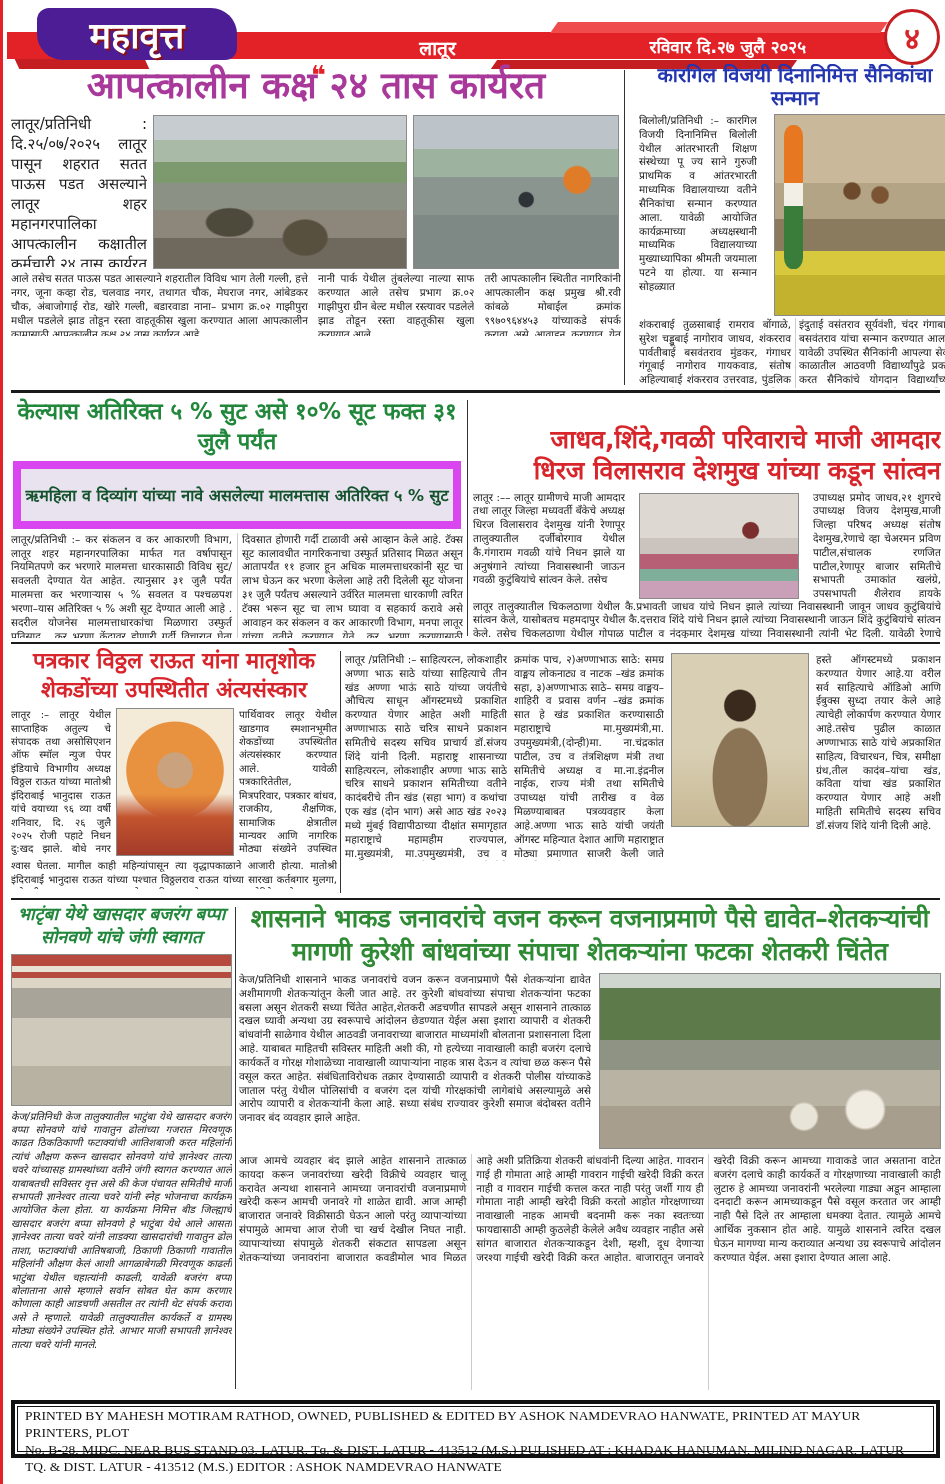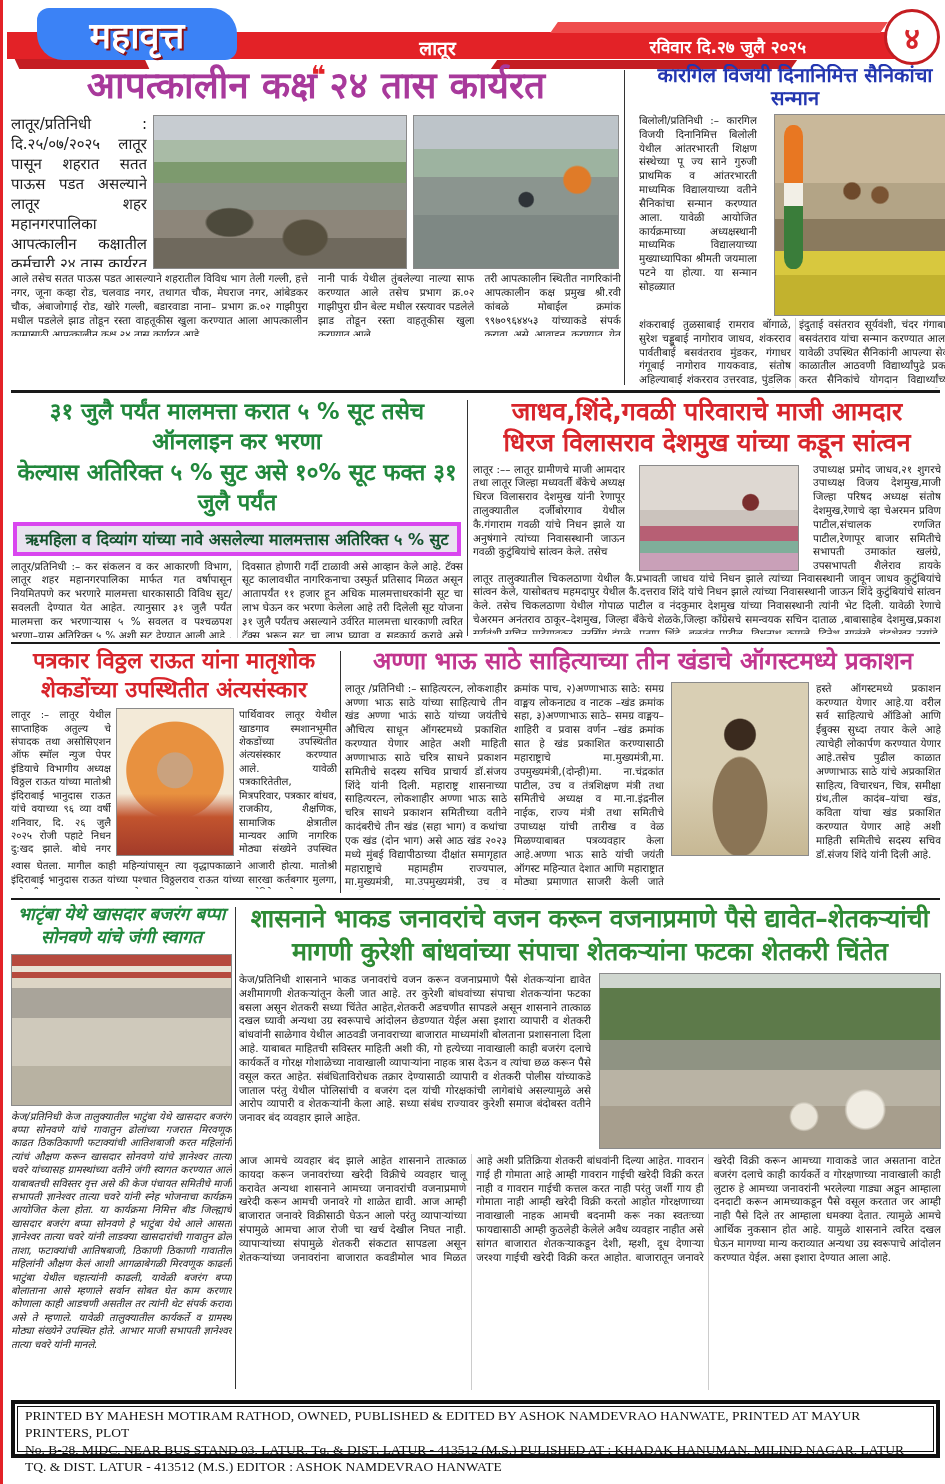--- a/index.html
+++ b/index.html
@@ -5,21 +5,21 @@
   html,body{margin:0;padding:0;background:#fff;}
   .page{position:relative;width:945px;height:1484px;background:#fff;overflow:hidden;
         border-left:3px solid #e32227;border-right:3px solid #e32227;
         font-family:"DejaVu Sans","Liberation Sans",sans-serif;}
   
   .masthead{position:absolute;left:4px;top:8px;right:4px;height:56px;}
   .mh-strip{position:absolute;left:0;right:46px;top:24px;height:27px;background:#e32227;}
   .mh-swoosh-r{position:absolute;right:60px;top:14px;width:330px;height:11px;background:#ef4d4d;transform:skewX(-35deg);}
   .mh-swoosh-b{position:absolute;right:150px;top:52px;width:300px;height:9px;background:#c41d22;transform:skewX(-35deg);}
   .mh-swoosh-l{position:absolute;left:10px;top:51px;width:130px;height:10px;background:#c41d22;transform:skewX(25deg);}
-  .mh-title-box{position:absolute;left:30px;top:0;width:200px;height:52px;background:#3b82f6;
+  .mh-title-box{position:absolute;left:30px;top:0;width:200px;height:52px;background:#4c1d95;
         border-radius:12px 26px 12px 26px;display:flex;align-items:center;justify-content:center;}
   .mh-title{color:#fff;font-size:36px;font-weight:bold;text-shadow:2px 2px 0 #8d1013;}
   .mh-edition{position:absolute;left:44%;top:27px;color:#fff;font-weight:bold;font-size:19px;}
   .mh-date{position:absolute;right:138px;top:27px;color:#fff;font-weight:bold;font-size:17px;}
   .mh-num{position:absolute;right:4px;top:1px;width:50px;height:50px;background:#fff;border:3px solid #c41d22;
         border-radius:50%;color:#d6252b;font-size:30px;font-weight:bold;display:flex;align-items:center;justify-content:center;}
   
   section{position:absolute;overflow:hidden;}
   .hr{position:absolute;left:8px;right:8px;height:2px;background:#1a1a1a;}
   .vr{position:absolute;width:1px;background:#333;}
@@ -67,27 +67,27 @@
   .a2{left:626px;top:64px;width:312px;height:324px;margin-left:10px;}
   .a2 .hl{text-align:center;color:#2336b0;font-size:20px;font-weight:bold;line-height:1.15;}
   .a2-top{display:flex;gap:17px;margin-top:4px;height:200px;}
   .a2-lede{width:118px;}
   .a2-bot{margin-top:4px;column-count:2;column-gap:8px;column-rule:1px solid #ccc;height:90px;}
   .vr1{left:621px;top:70px;height:315px;}
   .hr1{top:390px;height:3px;}
   
   .a3{left:8px;top:396px;width:452px;height:242px;}
   .a3 .hl{text-align:center;color:#21873b;font-size:22.5px;font-weight:bold;line-height:1.35;}
-  .a3-sub{margin:4px 2px;border:4px solid #d946ef;background:#e9e3ef;color:#14532d;
-          font-weight:bold;text-align:center;font-size:16px;padding:2px 4px;}
+  .a3-sub{margin:4px 2px;border:8px solid #d946ef;background:#e9e3ef;color:#14532d;
+          font-weight:bold;text-align:center;font-size:16px;padding:15px 4px;}
   .a3-body{column-count:2;column-gap:10px;column-rule:1px solid #ccc;height:146px;}
   .vr2{left:464px;top:400px;height:236px;}
   
   .a4{left:470px;top:396px;width:468px;height:242px;}
-  .a4 .hl{text-align:center;color:#d8252b;font-size:25px;font-weight:bold;line-height:1.25;}
+  .a4 .hl{text-align:right;color:#d8252b;font-size:25px;font-weight:bold;line-height:1.25;margin-top:28px;}
   .a4-mid{display:flex;gap:14px;margin-top:4px;height:106px;}
   .a4-c1{width:152px;}
   .a4-c3{flex:1;}
   .a4-bot{margin-top:3px;height:62px;}
   .hr2{top:642px;}
   
   .a5{left:8px;top:647px;width:326px;height:248px;}
   .a5 .hl{text-align:center;color:#d8252b;font-size:22px;font-weight:bold;line-height:1.3;}
   .a5-mid{display:flex;gap:5px;margin-top:4px;height:148px;}
   .a5-c1{width:100px;font-size:10.1px;}
@@ -169,21 +169,20 @@
     <div class="a2-bot bt">
       <span>शंकराबाई तुळसाबाई रामराव बोंगाळे, सुरेश चड्डूबाई नागोराव जाधव, शंकरराव पार्वतीबाई बसवंतराव मुंडकर, गंगाधर गंगूबाई नागोराव गायकवाड, संतोष अहिल्याबाई शंकरराव उत्तरवाड, पुंडलिक काशाबाई सखाराम क्षीरसागर, रामेश्वर इंदुताई वसंतराव सूर्यवंशी, चंदर गंगाबाई बसवंतराव यांचा सन्मान करण्यात आला. यावेळी उपस्थित सैनिकांनी आपल्या सेवा काळातील आठवणी विद्यार्थ्यांपुढे प्रकट करत सैनिकांचे योगदान विद्यार्थ्यांच्या लक्षात आणून दिले. उपस्थित सैनिकांपैकी सर्वांनीच जम्मू काश्मीर, राजस्थान, पंजाब, आसाम, त्रिपुरा,</span>
       
     </div>
   </section>
 
   <div class="hr hr1"></div>
 
   <section class="a3">
     <div class="hl">
-      <div>३१ जुलै पर्यंत मालमत्ता करात ५ % सूट तसेच ऑनलाइन कर भरणा</div>
       <div>केल्यास अतिरिक्त ५ % सुट असे १०% सूट फक्त ३१ जुलै पर्यंत</div>
     </div>
     <div class="a3-sub">ऋमहिला व दिव्यांग यांच्या नावे असलेल्या मालमत्तास अतिरिक्त ५ % सुट</div>
     <div class="a3-body bt">
       <span>लातूर/प्रतिनिधी :– कर संकलन व कर आकारणी विभाग, लातूर शहर महानगरपालिका मार्फत गत वर्षापासून नियमितपणे कर भरणारे मालमत्ता धारकासाठी विविध सुट/सवलती देण्यात येत आहेत. त्यानुसार ३१ जुलै पर्यंत मालमत्ता कर भरणाऱ्यास ५ % सवलत व पश्चळपश भरणा–यास अतिरिक्त ५ % अशी सूट देण्यात आली आहे . सदरील योजनेस मालमत्ताधारकांचा मिळणारा उस्फुर्त प्रतिसाद , कर भरणा केंद्रावर होणारी गर्दी विचारात घेता मनपा आयुक्त तथा प्रशासक श्रीमती मानसी यांनी मालमत्ता धारकाना विहित कालावधीत टॅक्स भरणा करून शेवटच्या दिवसात होणारी गर्दी टाळावी असे आव्हान केले आहे. टॅक्स सूट कालावधीत नागरिकनाचा उस्फुर्त प्रतिसाद मिळत असून</span>
       <span>आतापर्यंत ११ हजार हून अधिक मालमत्ताधरकांनी सूट चा लाभ घेऊन कर भरणा केलेला आहे तरी दिलेली सूट योजना ३१ जुलै पर्यंतच असल्याने उर्वरित मालमत्ता धारकाणी त्वरित टॅक्स भरून सूट चा लाभ घ्यावा व सहकार्य करावे असे आवाहन कर संकलन व कर आकारणी विभाग, मनपा लातूर यांच्या वतीने करण्यात येते. कर भरणा करण्यासाठी mclatur.org, LaturProperty Tax सिटीझन अँप किंवा propertytax.mclatur.in या वेबसाईटचा वापर करावा . किंवा आपल्या वसुली लिपिक, क्षेत्रीय कार्यालय, व मनपा मुख्यालय येथे आपल्याकडील देय कराचा भरणा करून वरील देण्यात आलेल्या सवलतीचा लाभ घेण्यात यावा.</span>
     </div>
   </section>
 
   <div class="vr vr2"></div>
@@ -215,21 +214,20 @@
       <div class="a5-c1 bt">लातूर :– लातूर येथील साप्ताहिक अतुल्य चे संपादक तथा असोसिएशन ऑफ स्मॉल न्युज पेपर इंडियाचे विभागीय अध्यक्ष विठ्ठल राऊत यांच्या मातोश्री इंदिराबाई भानुदास राऊत यांचे वयाच्या ९६ व्या वर्षी शनिवार, दि. २६ जुलै २०२५ रोजी पहाटे निधन दु:खद झाले. बोधे नगर येथील राहत्या घरी त्यांनी अखेरचा</div>
       <div class="ph ph-woman"></div>
       <div class="a5-c3 bt">पार्थिवावर लातूर येथील खाडगाव स्मशानभूमीत शेकडोंच्या उपस्थितीत अंत्यसंस्कार करण्यात आले. यावेळी पत्रकारितेतील, मित्रपरिवार, पत्रकार बांधव, राजकीय, शैक्षणिक, सामाजिक क्षेत्रातील मान्यवर आणि नागरिक मोठ्या संख्येने उपस्थित होते. मातोश्री इंदिराबाई</div>
     </div>
     <div class="a5-bot bt">श्वास घेतला. मागील काही महिन्यांपासून त्या वृद्धापकाळाने आजारी होत्या. मातोश्री इंदिराबाई भानुदास राऊत यांच्या पश्चात विठ्ठलराव राऊत यांच्या सारखा कर्तबगार मुलगा, मुलेमुली, सुना,नातू पनतू असा मोठा परिवार आहे. एक नातू अमेरिकेत मोठ्या पदावर कार्यरत आहे. मातोश्री इंदिराबाई राऊत यांच्या निधनाबद्दल अनेकांनी शोक व्यक्त केला आहे.</div>
   </section>
 
   <div class="vr vr3"></div>
 
   <section class="a6">
-    <div class="hl">अण्णा भाऊ साठे साहित्याच्या तीन खंडाचे ऑगस्टमध्ये प्रकाशन</div>
     <div class="a6-body">
       <div class="a6-c1 bt">लातूर /प्रतिनिधी :– साहित्यरत्न, लोकशाहीर अण्णा भाऊ साठे यांच्या साहित्याचे तीन खंड अण्णा भाऊं साठे यांच्या जयंतीचे औचित्य साधून ऑगस्टमध्ये प्रकाशित करण्यात येणार आहेत अशी माहिती अण्णाभाऊ साठे चरित्र साधने प्रकाशन समितीचे सदस्य सचिव प्राचार्य डॉ.संजय शिंदे यांनी दिली. महाराष्ट्र शासनाच्या साहित्यरत्न, लोकशाहीर अण्णा भाऊ साठे चरित्र साधने प्रकाशन समितीच्या वतीने कादंबरीचे तीन खंड (सहा भाग) व कथांचा एक खंड (दोन भाग) असे आठ खंड २०२३ मध्ये मुंबई विद्यापीठाच्या दीक्षांत समागृहात महाराष्ट्राचे महामहीम राज्यपाल, मा.मुख्यमंत्री, मा.उपमुख्यमंत्री, उच व तंत्रशिक्षण मंत्री,तथा समितीचे अध्यक्ष,विधानसभेचे सभापती, उपसभापती आणि अन्य मान्यवरांच्या उपस्थितीत प्रकाशित करण्यात आले, त्या नंतर समितीने अण्णाभाऊ साठे यांच्या साहित्याचे तीन खंड १) अण्णाभाऊ साठे:समग्र वाङ्मय कथासंग्रह –खंड</div>
       <div class="a6-c2 bt">क्रमांक पाच, २)अण्णाभाऊ साठे: समग्र वाङ्मय लोकनाट्य व नाटक –खंड क्रमांक सहा, ३)अण्णाभाऊ साठे– समग्र वाङ्मय– शाहिरी व प्रवास वर्णन –खंड क्रमांक सात हे खंड प्रकाशित करण्यासाठी महाराष्ट्राचे मा.मुख्यमंत्री,मा. उपमुख्यमंत्री,(दोन्ही)मा. ना.चंद्रकांत पाटील, उच व तंत्रशिक्षण मंत्री तथा समितीचे अध्यक्ष व मा.ना.इंद्रनील नाईक, राज्य मंत्री तथा समितीचे उपाध्यक्ष यांची तारीख व वेळ मिळण्याबाबत पत्रव्यवहार केला आहे.अण्णा भाऊ साठे यांची जयंती ऑगस्ट महिन्यात देशात आणि महाराष्ट्रात मोठ्या प्रमाणात साजरी केली जाते त्यामुळे सदरील खंड त्यांच्या</div>
       <div class="ph ph-sathe"></div>
       <div class="a6-c4 bt">हस्ते ऑगस्टमध्ये प्रकाशन करण्यात येणार आहे.या वरील सर्व साहित्याचे ऑडिओ आणि ईबुक्स सुध्दा तयार केले आहे त्याचेही लोकार्पण करण्यात येणार आहे.तसेच पुढील काळात अण्णाभाऊ साठे यांचे अप्रकाशित साहित्य, विचारधन, चित्र, समीक्षा ग्रंथ,तील कादंब–यांचा खंड, कविता यांचा खंड प्रकाशित करण्यात येणार आहे अशी माहिती समितीचे सदस्य सचिव डॉ.संजय शिंदे यांनी दिली आहे.</div>
     </div>
   </section>
 
   <div class="hr hr3"></div>
 

